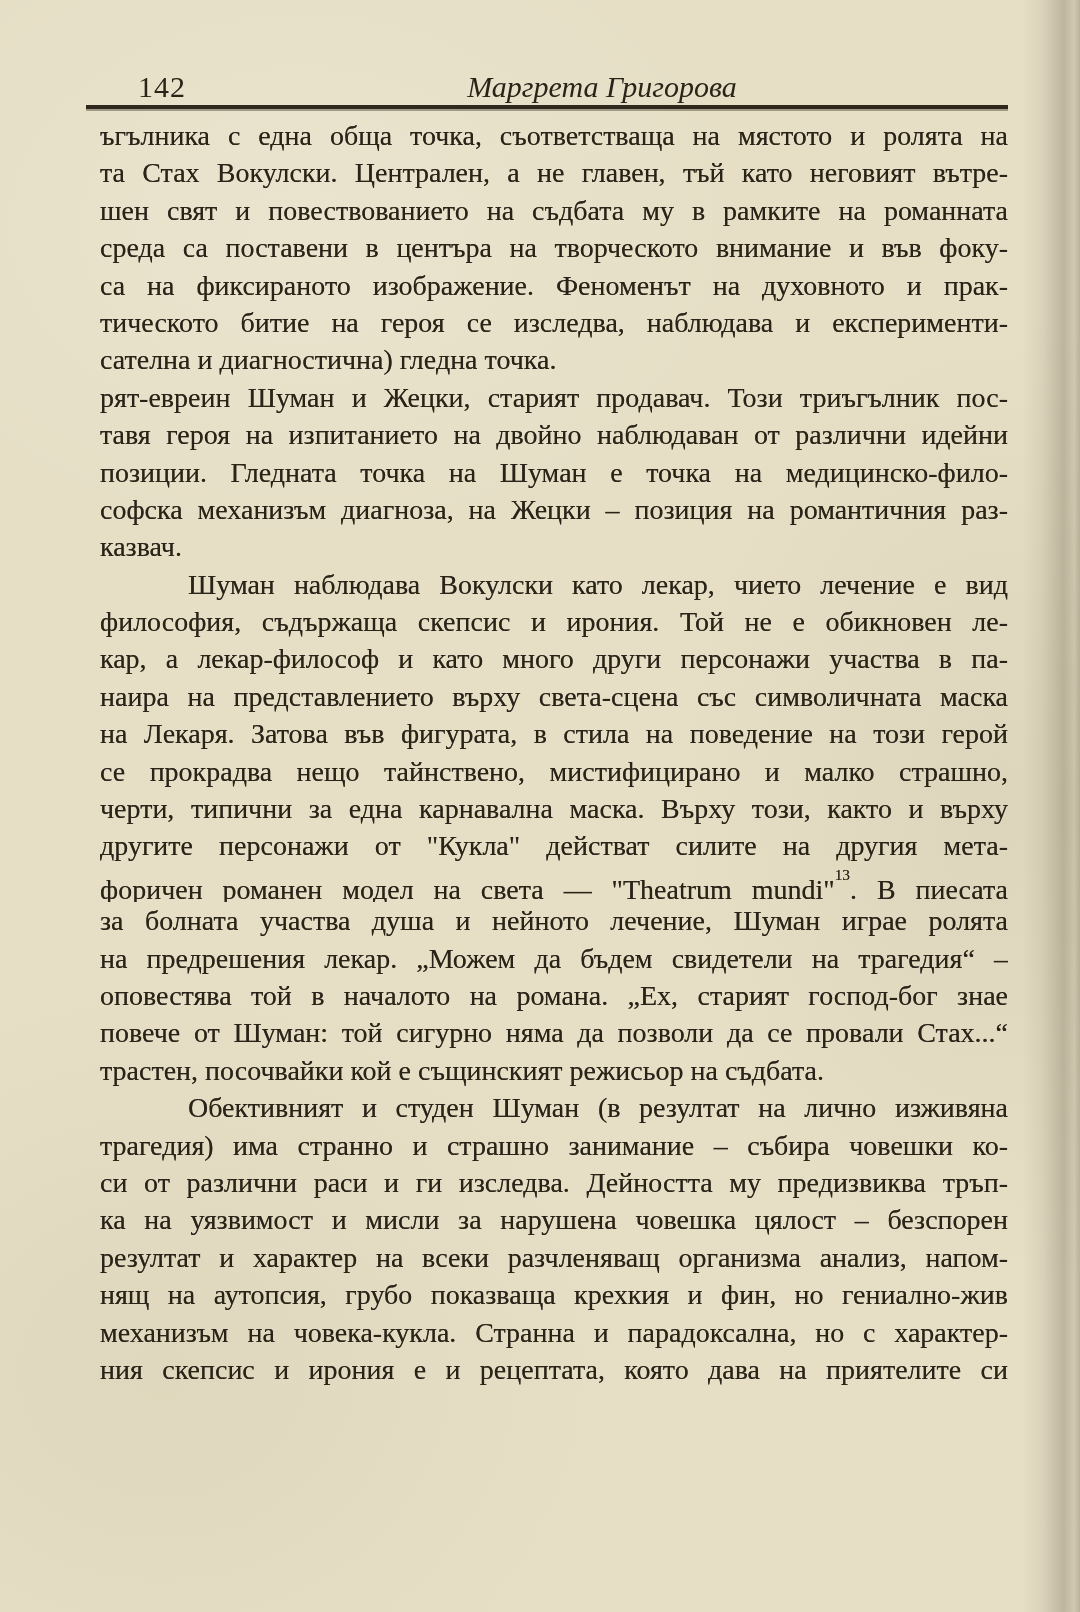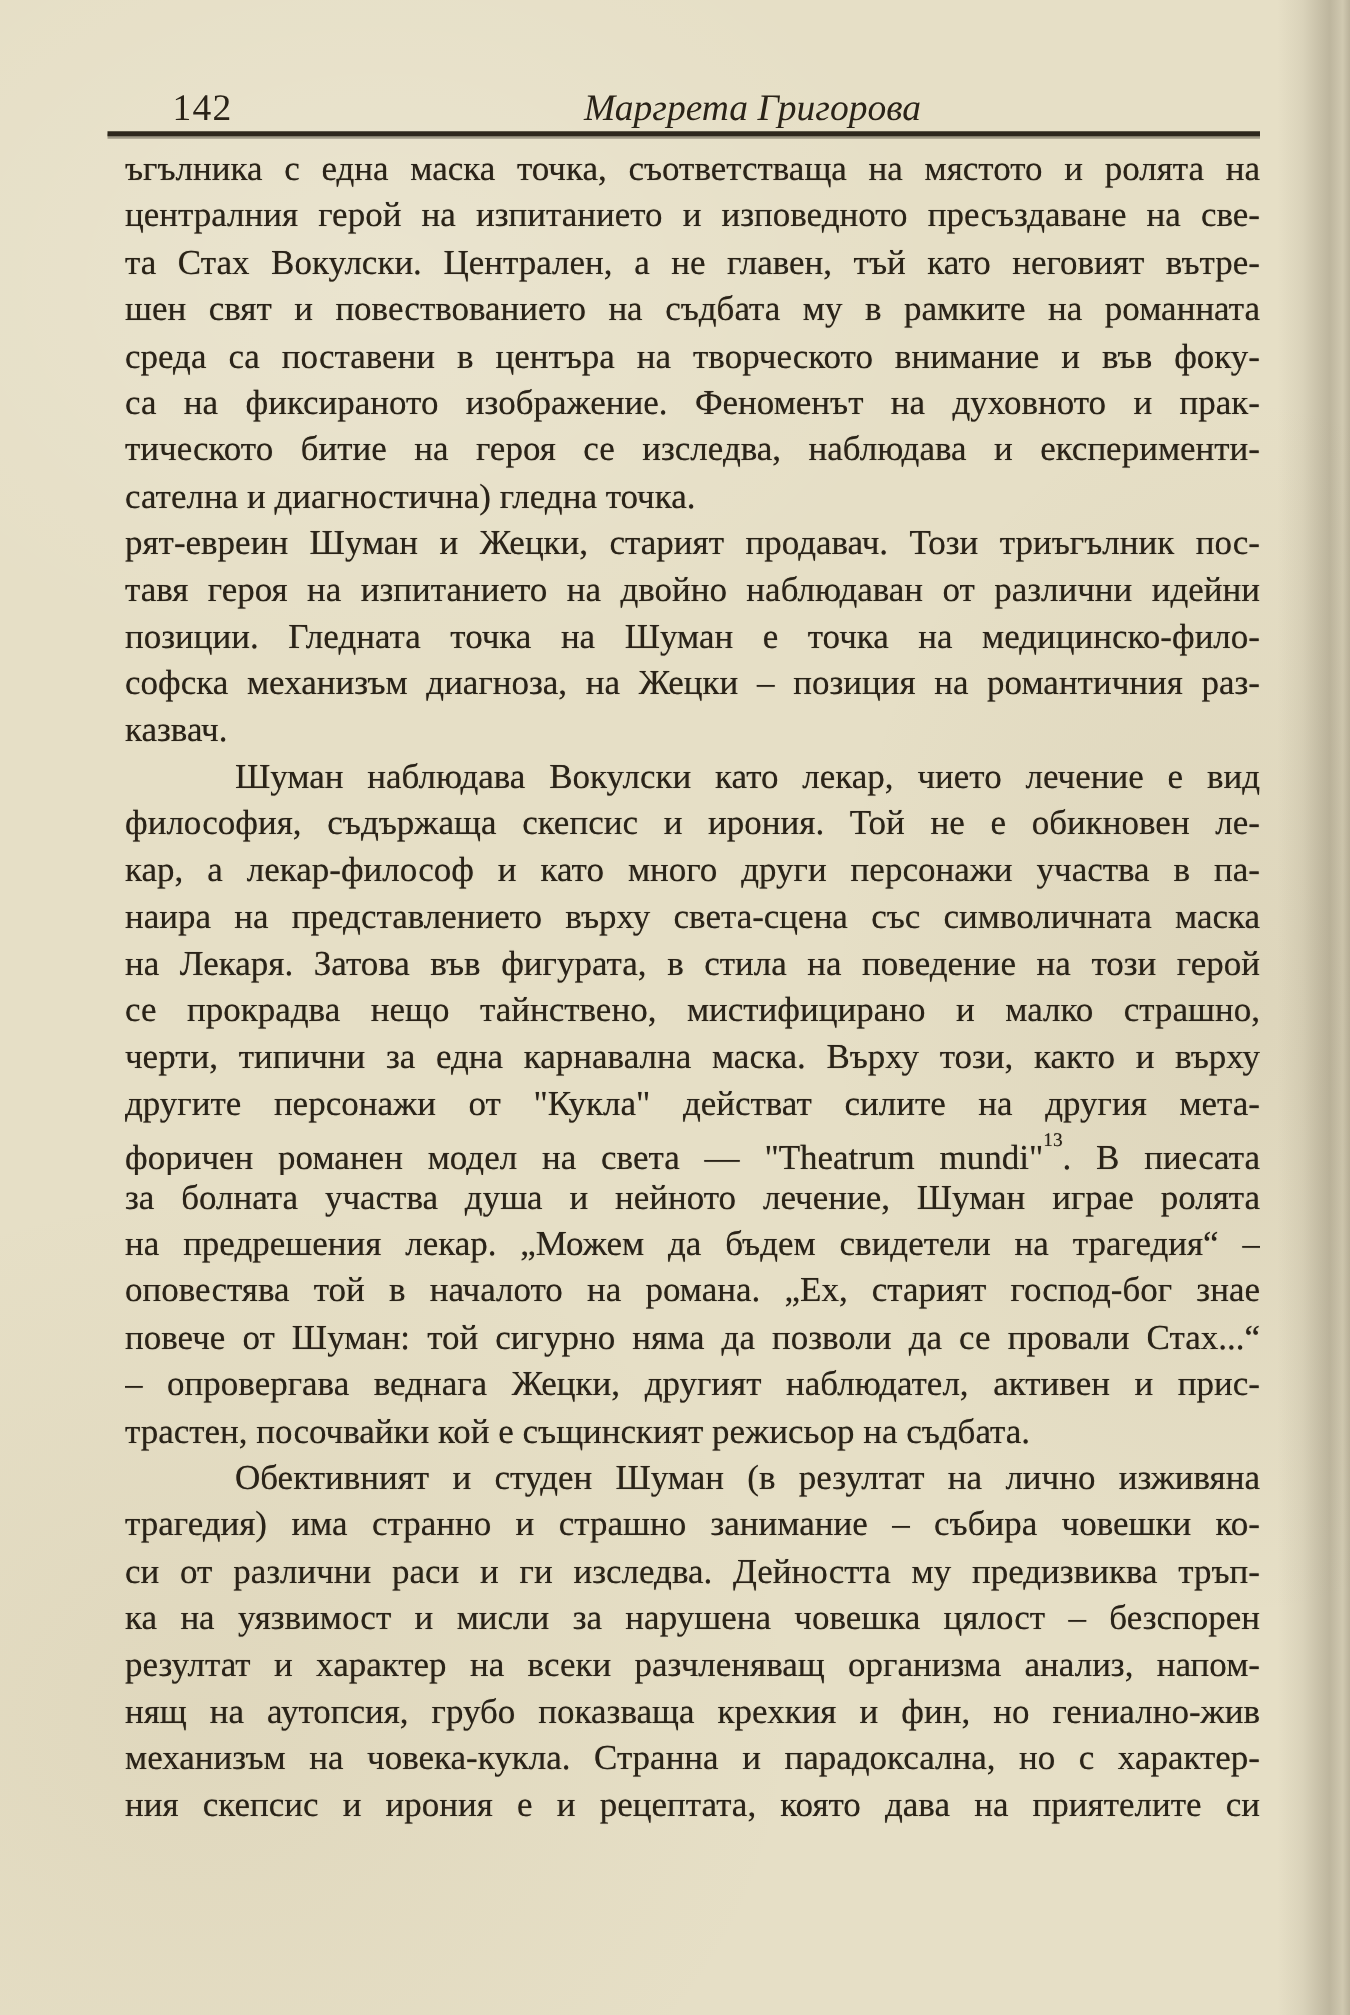--- a/index.html
+++ b/index.html
@@ -71,22 +71,21 @@
 <div class="header">
   <span class="page-number">142</span>
   <span class="running-head">Маргрета Григорова</span>
 </div>
 
 <div class="rule"></div>
 
 <div class="body-text">
 
   <div>
-    <div class="ln">ъгълника с една маска точка, съответстваща на мястото и ролята на</div>
-    <div class="ln">централния герой на изпитанието и изповедното пресъздаване на све-</div>
+    <div class="ln">ъгълника с една обща точка, съответстваща на мястото и ролята на</div>
     <div class="ln">та Стах Вокулски. Централен, а не главен, тъй като неговият вътре-</div>
     <div class="ln">шен свят и повествованието на съдбата му в рамките на романната</div>
     <div class="ln">среда са поставени в центъра на творческото внимание и във фоку-</div>
     <div class="ln">са на фиксираното изображение. Феноменът на духовното и прак-</div>
     <div class="ln">тическото битие на героя се изследва, наблюдава и експерименти-</div>
     <div class="ln end">сателна и диагностична) гледна точка.</div>
   </div>
 
   <div>
     <div class="ln">рят-евреин Шуман и Жецки, старият продавач. Този триъгълник пос-</div>
@@ -103,21 +102,20 @@
     <div class="ln">наира на представлението върху света-сцена със символичната маска</div>
     <div class="ln">на Лекаря. Затова във фигурата, в стила на поведение на този герой</div>
     <div class="ln">се прокрадва нещо тайнствено, мистифицирано и малко страшно,</div>
     <div class="ln">черти, типични за една карнавална маска. Върху този, както и върху</div>
     <div class="ln">другите персонажи от "Кукла" действат силите на другия мета-</div>
     <div class="ln"><span>форичен романен модел на света — "Theatrum mundi"</span><sup class="fn">13</sup><span>. В пиесата</span></div>
     <div class="ln">за болната участва душа и нейното лечение, Шуман играе ролята</div>
     <div class="ln">на предрешения лекар. „Можем да бъдем свидетели на трагедия“ –</div>
     <div class="ln">оповестява той в началото на романа. „Ех, старият господ-бог знае</div>
     <div class="ln">повече от Шуман: той сигурно няма да позволи да се провали Стах...“</div>
-    <div class="ln">– опровергава веднага Жецки, другият наблюдател, активен и прис-</div>
     <div class="ln end">трастен, посочвайки кой е същинският режисьор на съдбата.</div>
   </div>
 
   <div>
     <div class="ln ind">Обективният и студен Шуман (в резултат на лично изживяна</div>
     <div class="ln">трагедия) има странно и страшно занимание – събира човешки ко-</div>
     <div class="ln">си от различни раси и ги изследва. Дейността му предизвиква тръп-</div>
     <div class="ln">ка на уязвимост и мисли за нарушена човешка цялост – безспорен</div>
     <div class="ln">резултат и характер на всеки разчленяващ организма анализ, напом-</div>
     <div class="ln">нящ на аутопсия, грубо показваща крехкия и фин, но гениално-жив</div>

